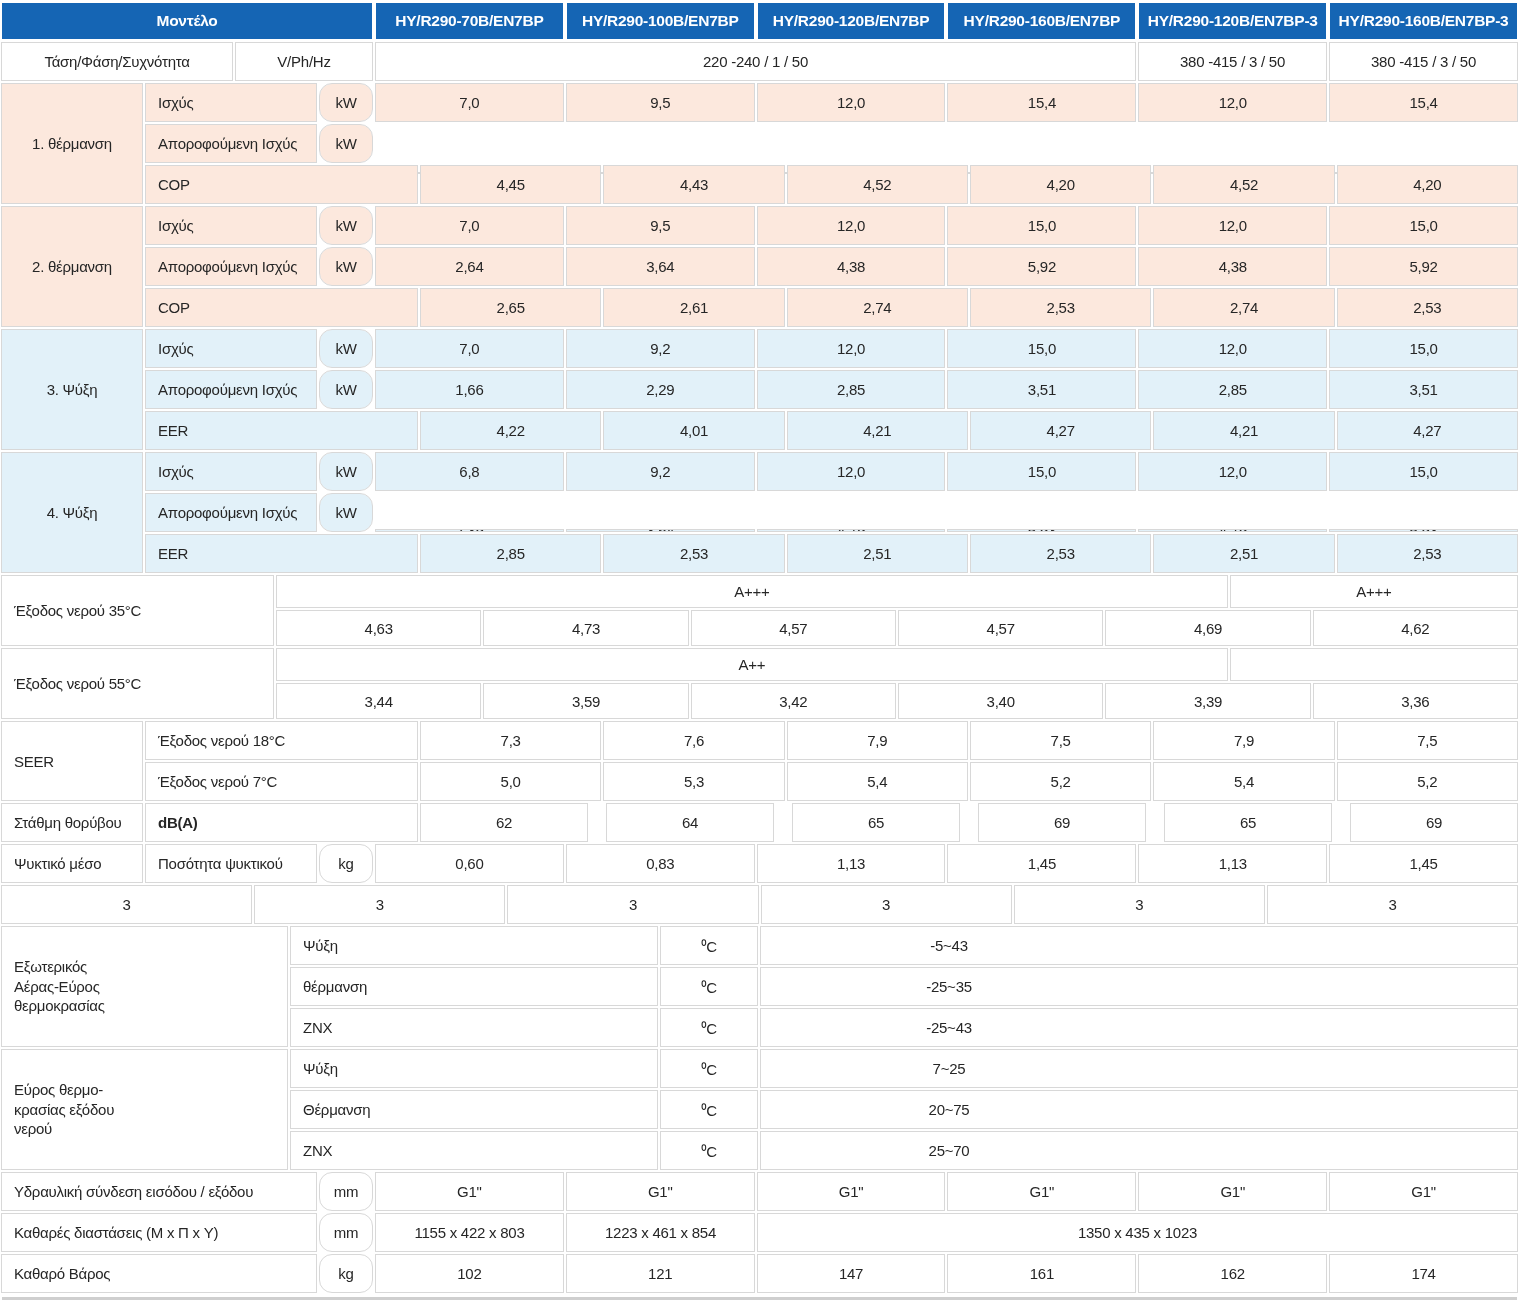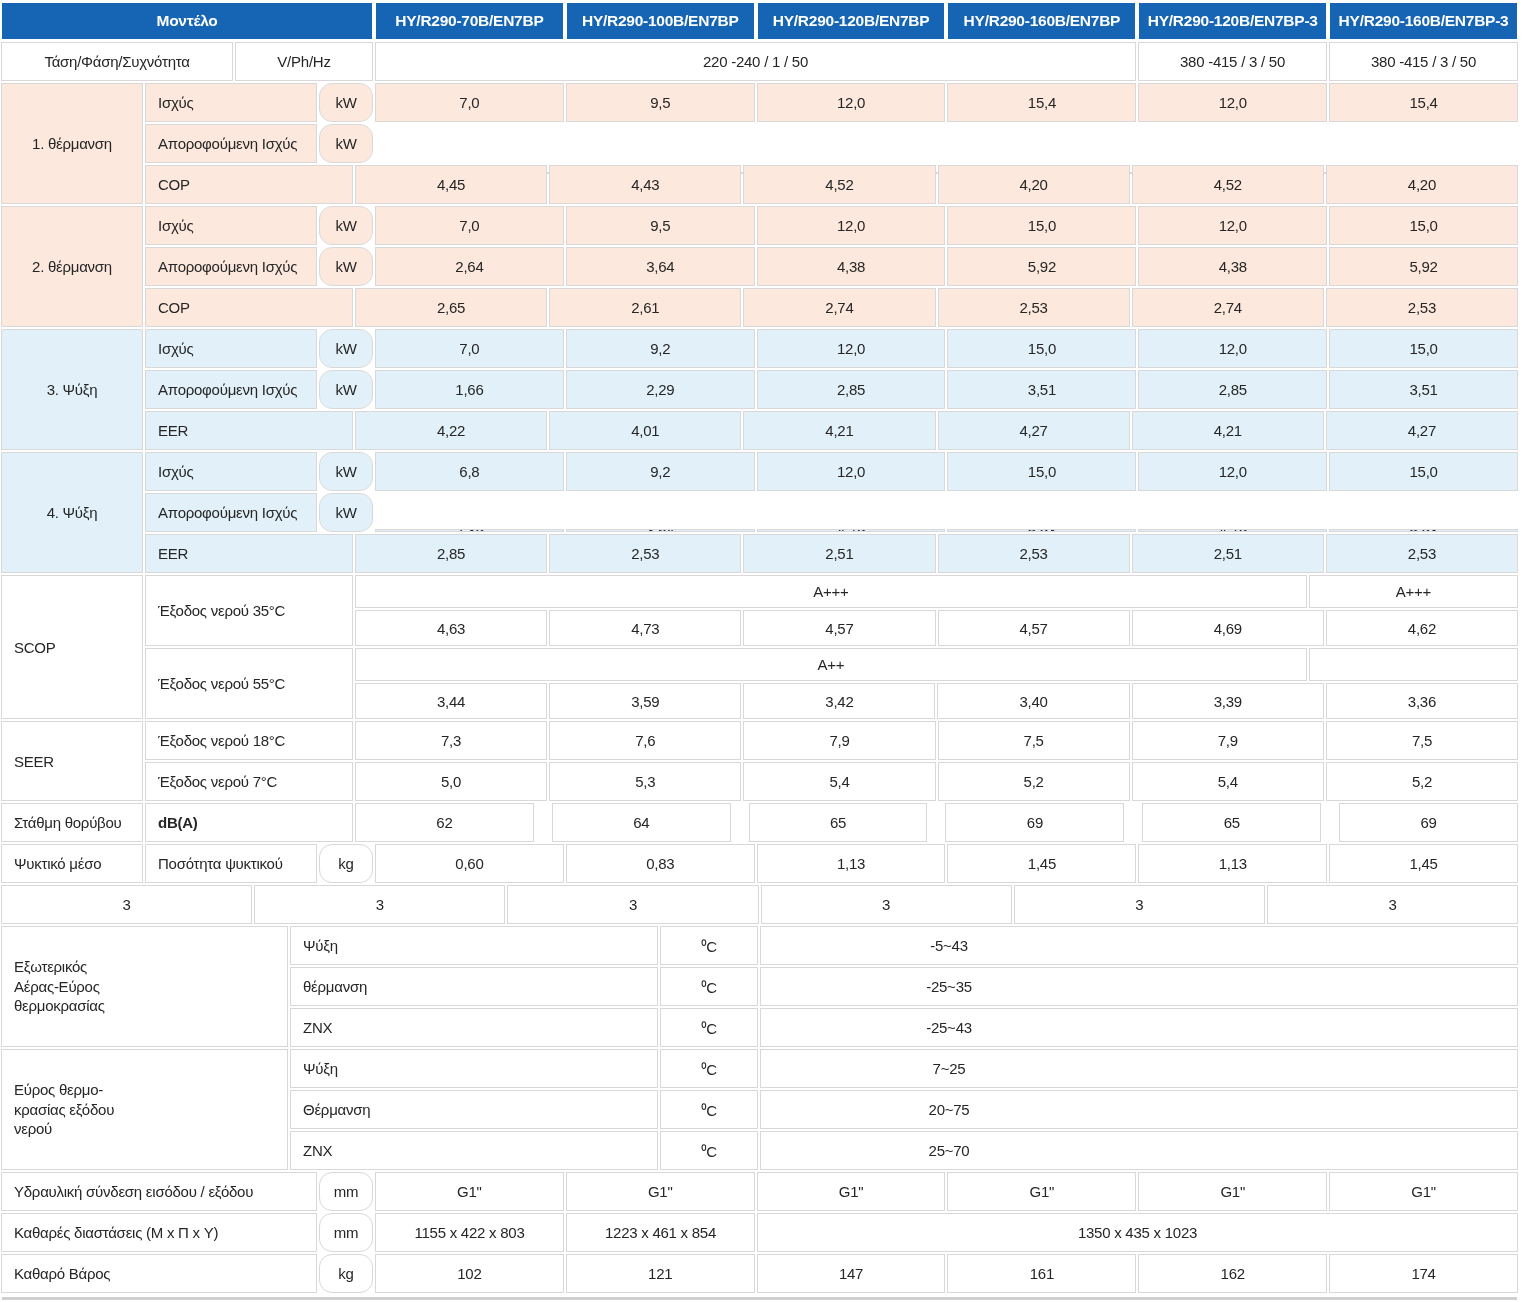--- a/index.html
+++ b/index.html
@@ -17,21 +17,21 @@
     background:#fff;outline:1px solid #d8d8d8;box-sizing:border-box;
     display:flex;align-items:center;justify-content:center;
     flex:none;overflow:hidden;white-space:nowrap;
   }
   .v{flex:1 1 0;}
   .lab{justify-content:flex-start;padding-left:12px;}
   .multirow{display:flex;gap:4px;flex:none;}
   .col{display:flex;flex-direction:column;gap:4px;flex:1 1 0;min-width:0;}
   
   .wa{width:140px;}   .wb{width:170px;}   .wc{width:52px;border-radius:12px;}
-  .wab{width:314px;}  .wbc{width:206px;}  .wabc{width:370px;}
+  .wab{width:314px;}  .wbc{width:271px;}  .wabc{width:370px;}
   .wa2{width:285px;}  .wb2{width:366px;}  .wc2{width:96px;}
   .wv{width:187px;}
   .wvolt{width:230px;} .wvunit{width:136px;}
   .span4{width:759px;} .span5{width:950px;}
   .span-rest{flex:1 1 0;}
   .pad-temp{padding-right:380px;}
   
   .hcell{background:#1565b4;color:#fff;font-weight:bold;outline:none;font-size:15.5px;}
   .pink .cell{background:#fce8dd;}
   .blue .cell{background:#e2f1f9;}
@@ -220,21 +220,20 @@
             <div class="cell v">2,51</div>
             <div class="cell v">2,53</div>
             <div class="cell v">2,51</div>
             <div class="cell v">2,53</div>
           </div>
       </div>
     </div>
   </div>
 
   <div class="multirow">
-    <div class="cell lab wa">SCOP</div>
     <div class="col">
       <div class="multirow">
         <div class="cell lab wbc">Έξοδος νερού 35°C</div>
         <div class="col">
           <div class="row h31">
             <div class="cell span5">A+++</div>
             <div class="cell v">A+++</div>
           </div>
           <div class="row h34">
             <div class="vals" style="display: flex; gap: 4px; flex: 1 1 0px; min-width: 0px;">

